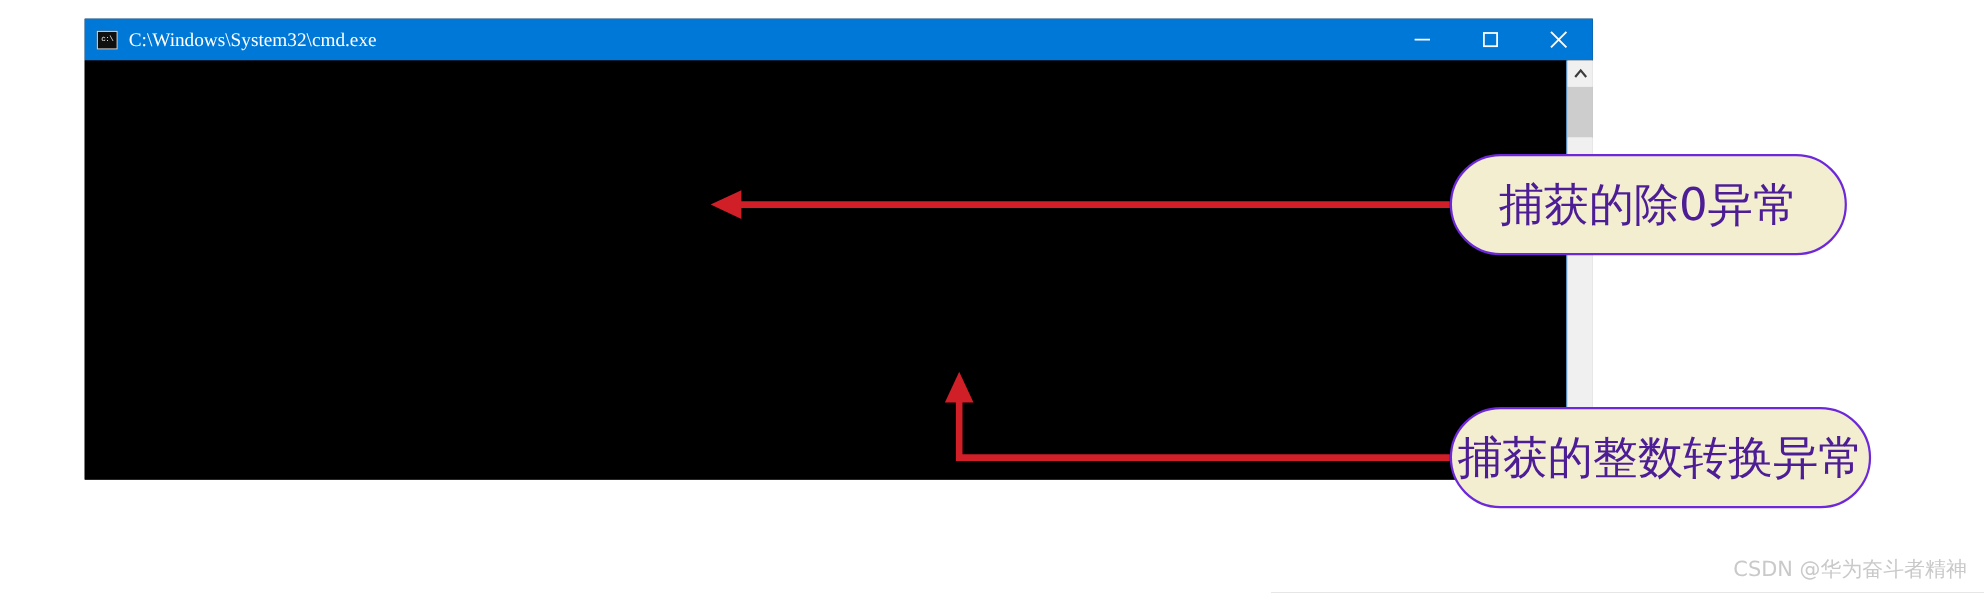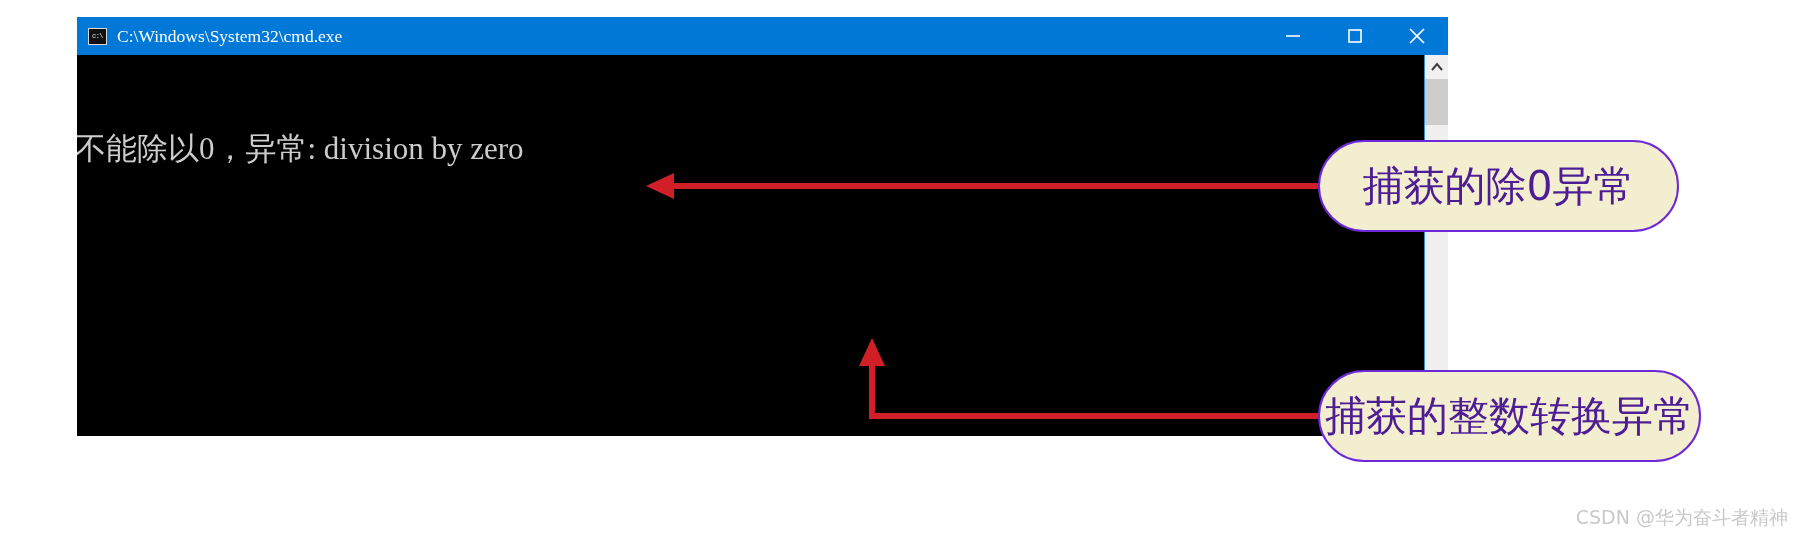--- a/index.html
+++ b/index.html
@@ -156,21 +156,20 @@
     <div class="win-btn">
       <svg width="24" height="24" viewBox="0 0 24 24">
         <line x1="5" y1="5" x2="19" y2="19" stroke="#ffffff" stroke-width="1.7"></line>
         <line x1="19" y1="5" x2="5" y2="19" stroke="#ffffff" stroke-width="1.7"></line>
       </svg>
     </div>
   </div>
 
   <div id="console-area">
     <div id="console-text">
-      <span class="ln">不能除以0，异常: division by zero</span>
       
       
       
       
       
       
     </div>
   </div>
 
   <div id="scrollbar">

